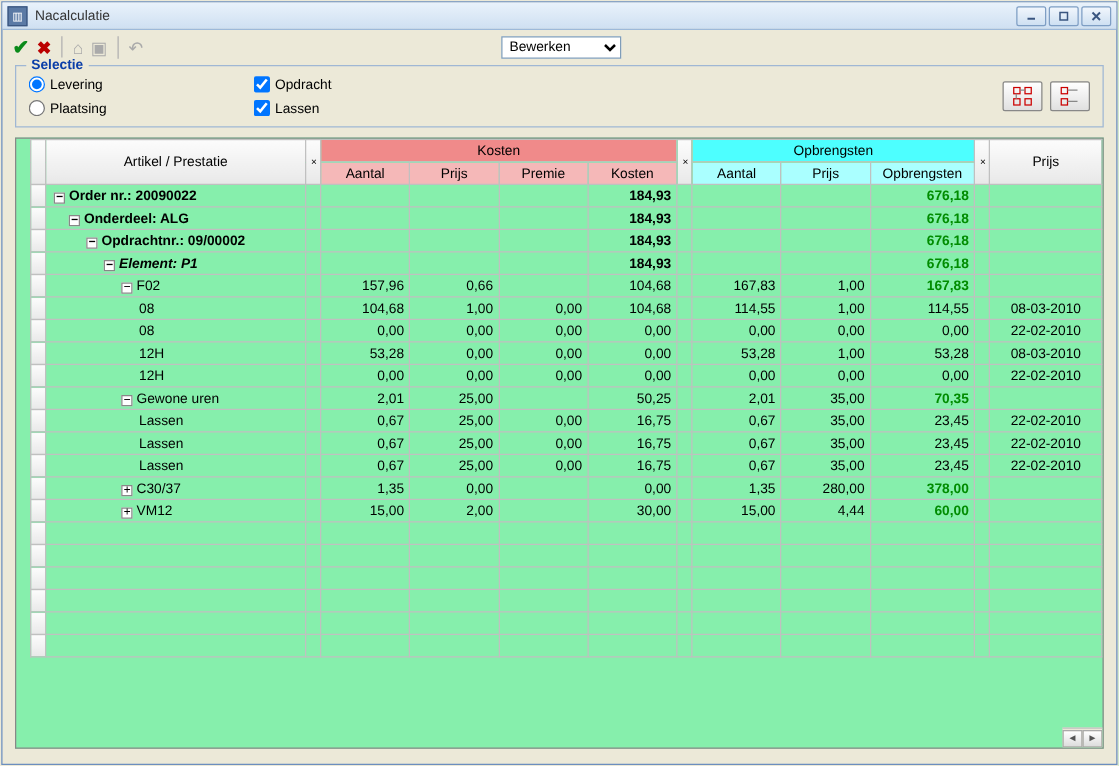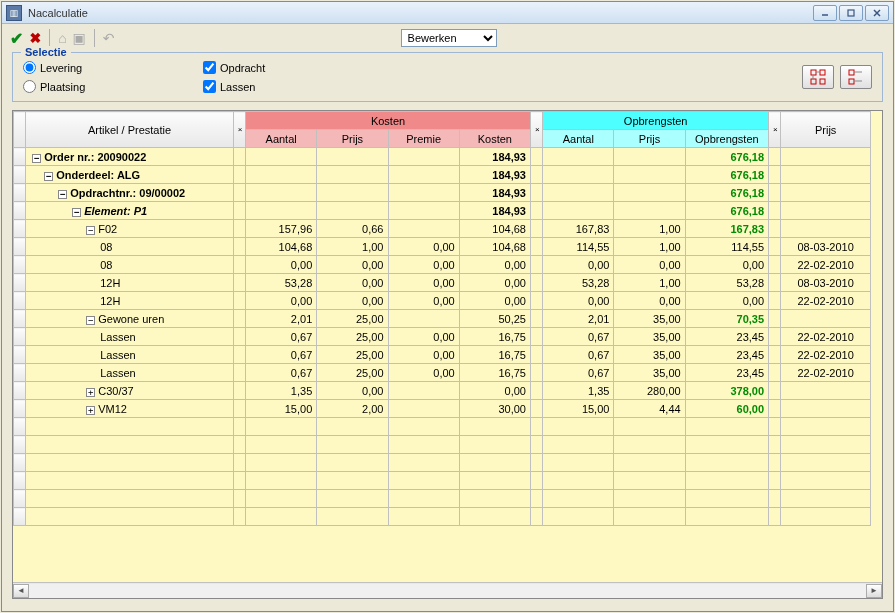--- a/index.html
+++ b/index.html
@@ -110,24 +110,25 @@
   border-radius: 2px;
   display: flex; align-items: center; justify-content: center;
   cursor: pointer;
 }
 .icon-button svg { width: 16px; height: 16px; }
 label.radio, label.check { display: flex; align-items: center; gap: 4px; cursor: pointer;}
 
 .grid-area {
   flex: 1;
   border: 1px solid #888;
-  background: #fef9c3;
+  background: #86efac;
   display: flex;
   flex-direction: column;
   overflow: hidden;
+  align-items: flex-end;
 }
 .grid-scroll { flex:1; overflow: hidden; }
 table.grid {
   border-collapse: collapse;
   width: 858px;
   table-layout: fixed;
   font-size: 11px;
 }
 table.grid th, table.grid td {
   border: 1px solid #c0c0c0;

